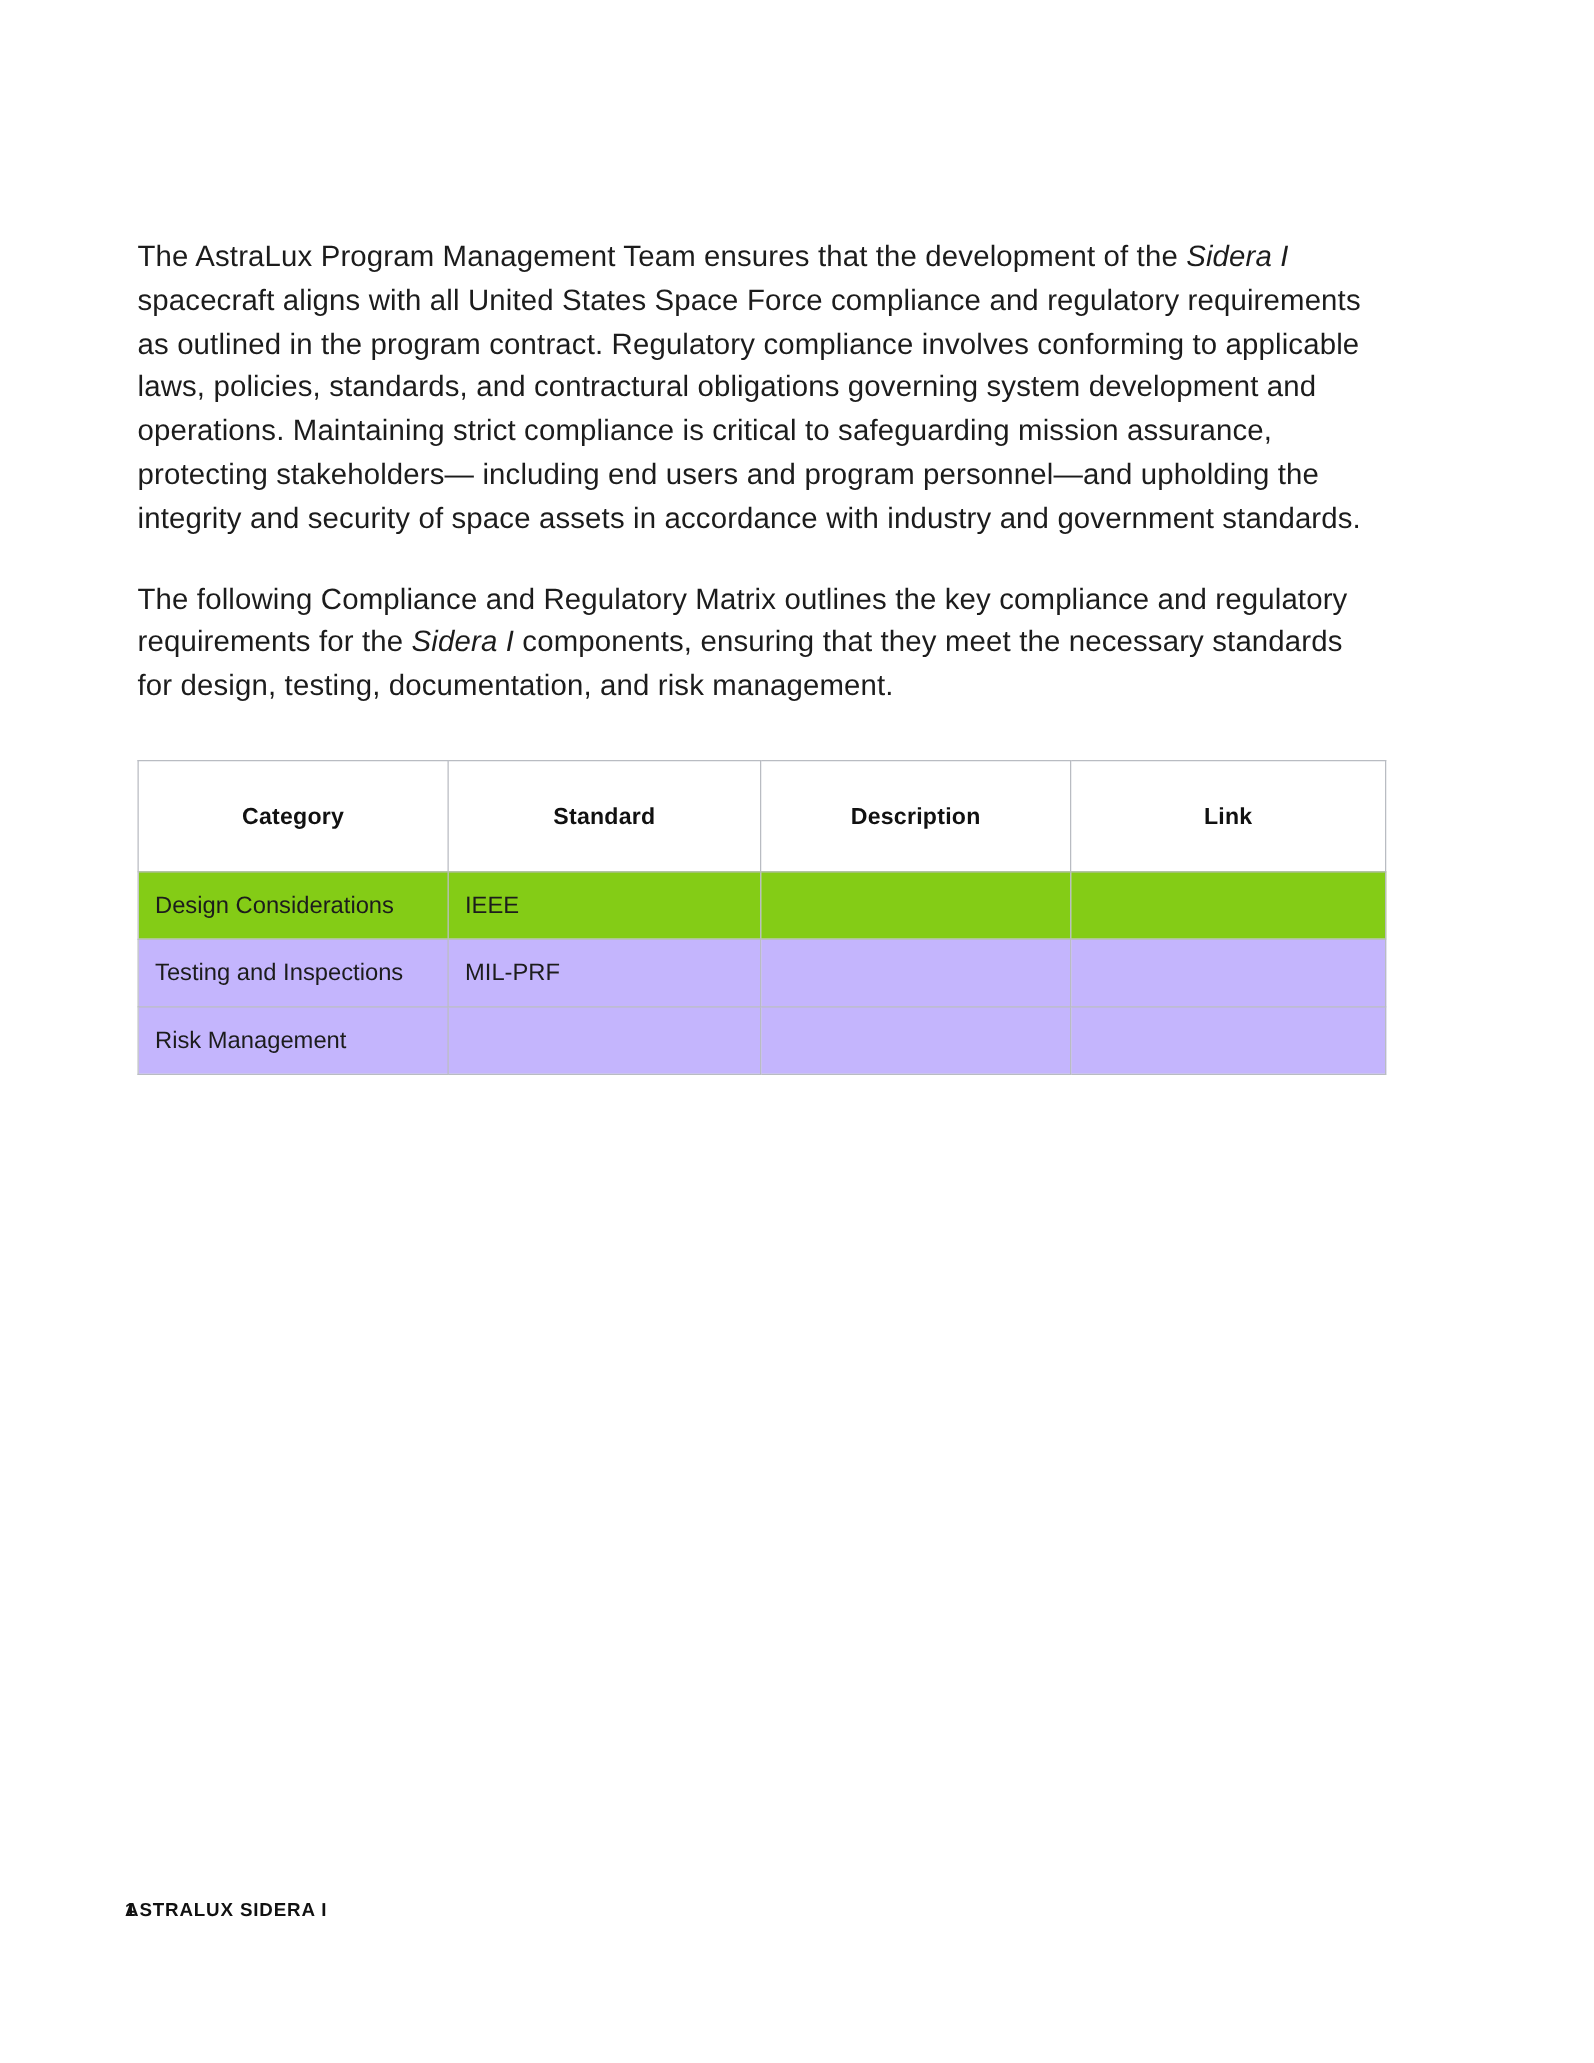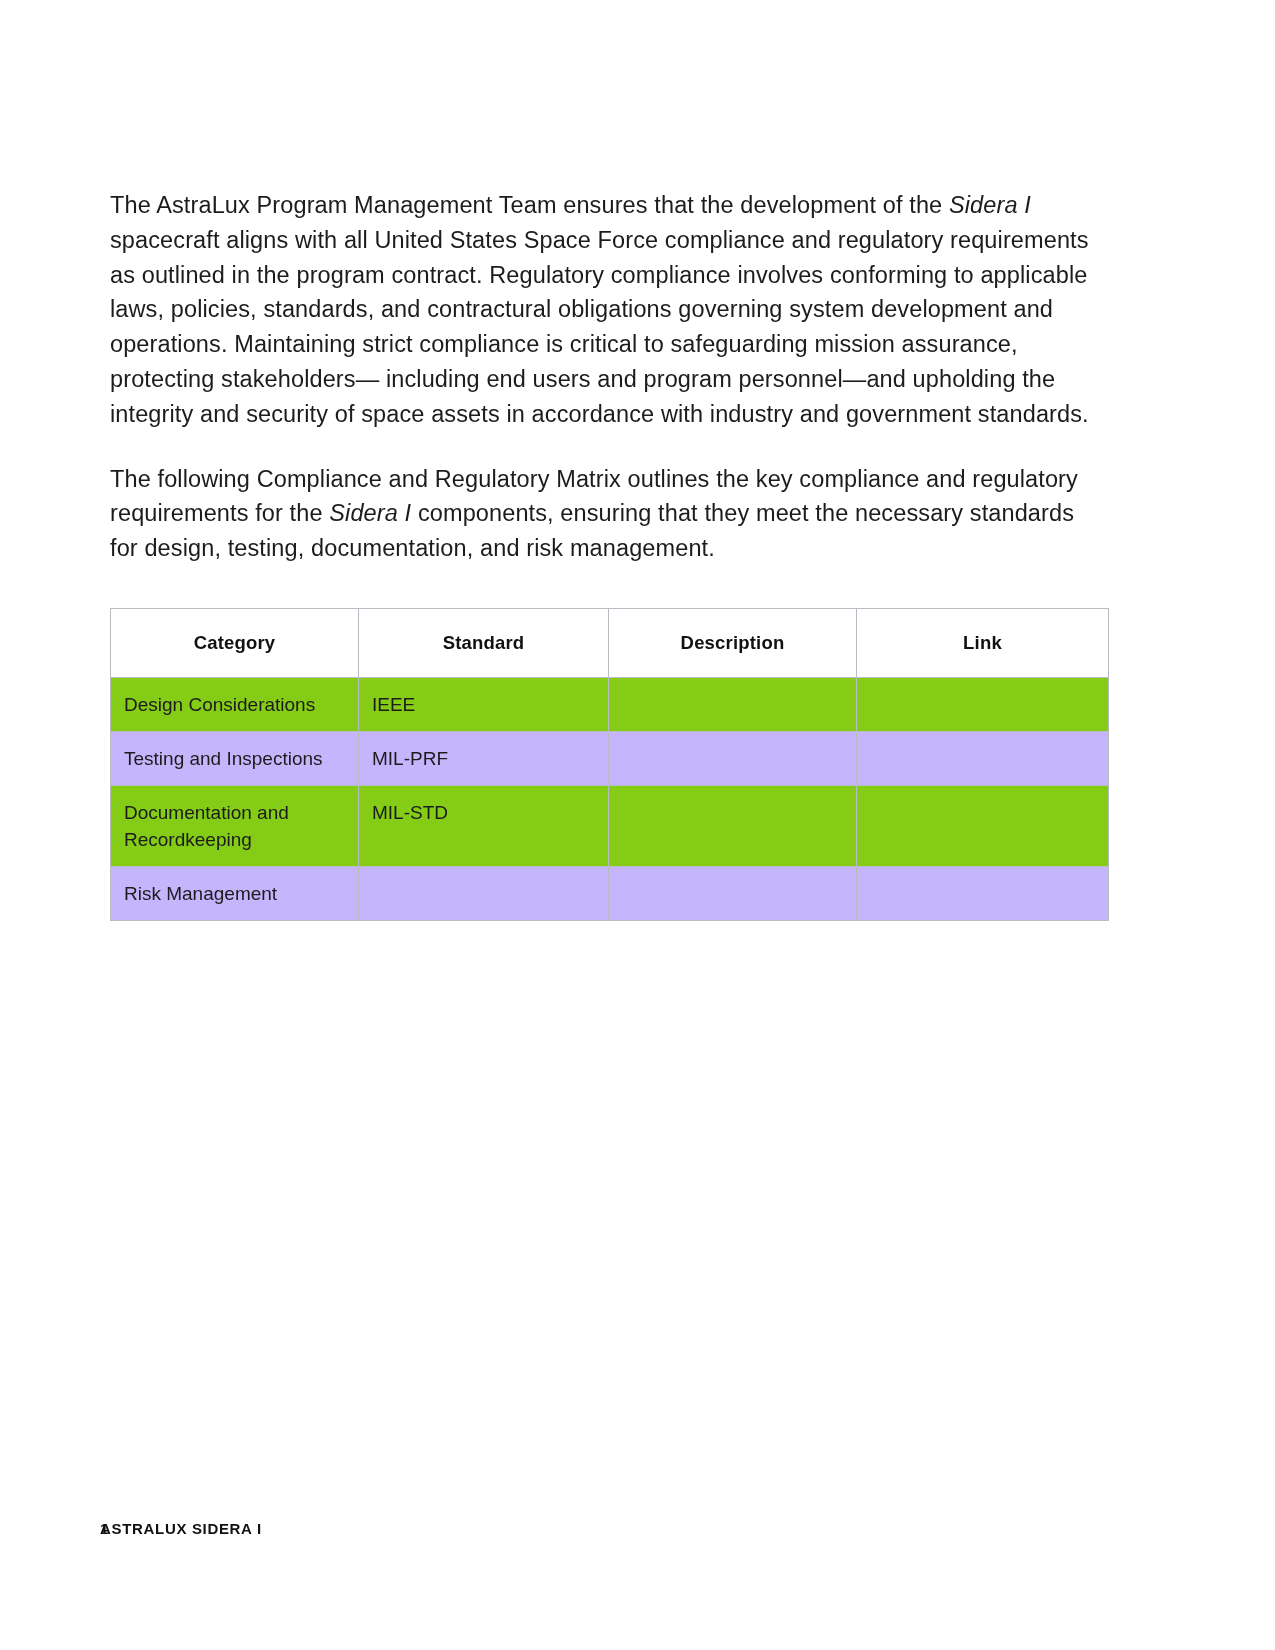--- a/index.html
+++ b/index.html
@@ -82,21 +82,21 @@
   }
 
   table.matrix thead th {
     background: #ffffff;
     font-weight: 700;
     text-align: center;
     font-size: 18.5px;
     letter-spacing: 0.01em;
     color: #111111;
     height: 44px;
-    padding: 12px 10px;
+    padding: 22px 10px;
     vertical-align: middle;
   }
 
   table.matrix tbody td {
     padding: 13px 12px 13px 13px;
     font-size: 19px;
     line-height: 27px;
     color: #1c1c1c;
     font-weight: 400;
   }
@@ -178,26 +178,20 @@
             <td class="cell-empty"></td>
           </tr>
 
           <tr class="plain">
             <td>Testing and Inspections</td>
             <td>MIL-PRF</td>
             <td class="cell-empty"></td>
             <td class="cell-empty"></td>
           </tr>
 
-          <tr class="tinted">
-            <td>Documentation and Recordkeeping</td>
-            <td>MIL-STD</td>
-            <td class="cell-empty"></td>
-            <td class="cell-empty"></td>
-          </tr>
 
           <tr class="plain">
             <td>Risk Management</td>
             <td class="cell-empty"></td>
             <td class="cell-empty"></td>
             <td class="cell-empty"></td>
           </tr>
 
         </tbody>
       </table>

